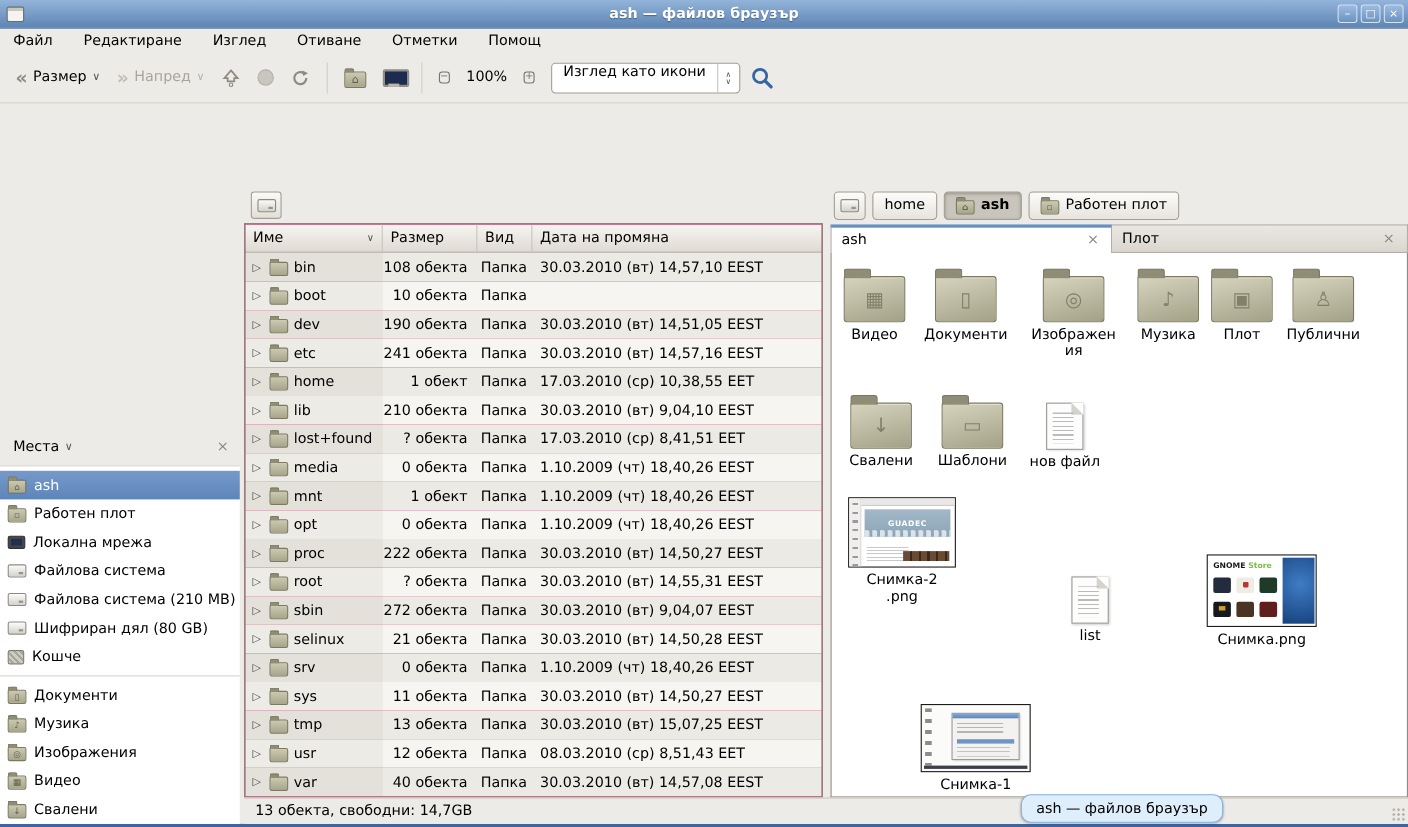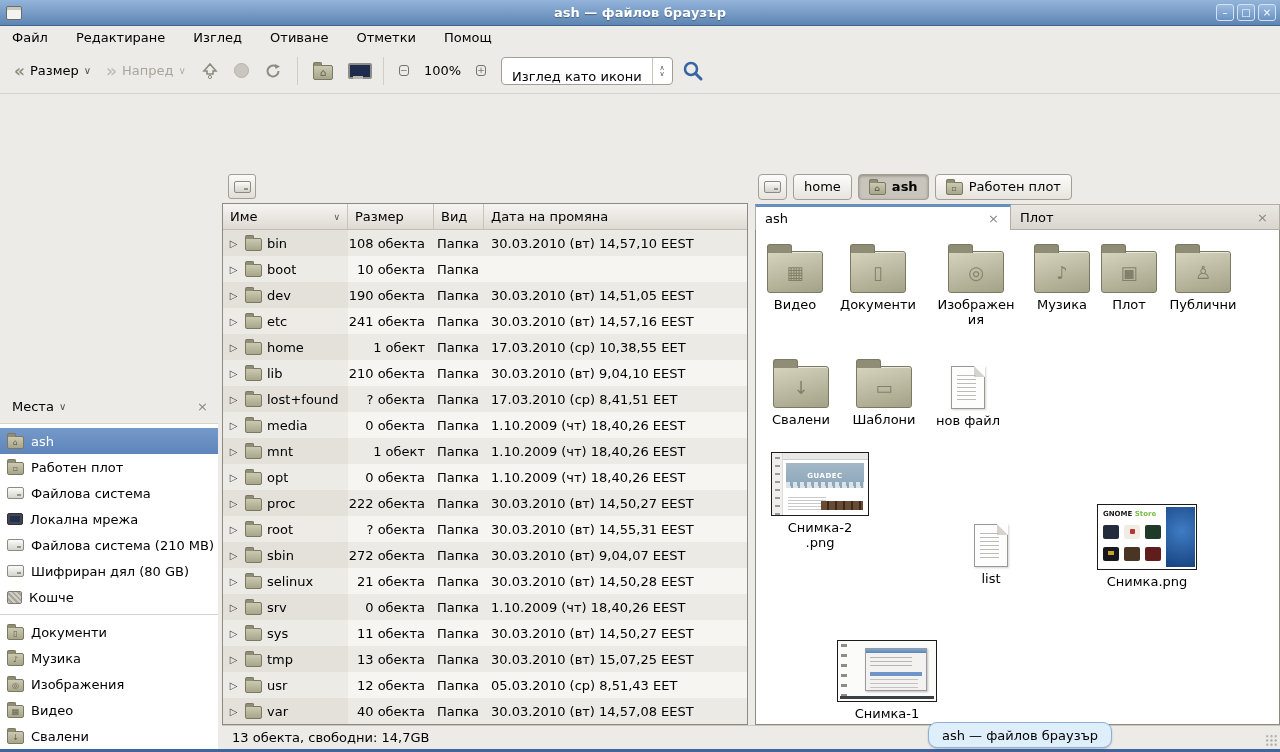--- a/index.html
+++ b/index.html
@@ -30,21 +30,21 @@
   .tbtn.disabled { color:#a9a59d; }
   .tbtn.disabled .glyph { color:#c2beb6; }
   .chev { font-size:10px; color:#55534c; }
   .tbtn.disabled .chev { color:#b5b1a9; }
   .tsep { width:1px; height:28px; background:#d2cec6; margin:0 6px; }
   .stop-circle { width:15px; height:15px; border-radius:50%; background:#c9c6bf; border:1px solid #b5b2aa; }
   .zoom-btn { width:22px; height:22px; border:0; display:flex; align-items:center; justify-content:center; }
   .zoom-sq { width:13px; height:11px; border:1px solid #75736a; border-radius:3px; font-size:9px; line-height:9px;
              text-align:center; color:#75736a; }
   #zoom-level { padding:0 6px; }
-  .combo { height:28px; display:flex; align-items:flex-end; border:1px solid #a39e94; border-radius:4px;
+  .combo { height:28px; display:flex; align-items:flex-start; border:1px solid #a39e94; border-radius:4px;
            background:#fff; margin-left:6px; }
   .combo-label { padding:0 10px; }
   .combo-arrows { width:20px; align-self:stretch; border-left:1px solid #c9c5bd; display:flex; flex-direction:column;
                   align-items:center; justify-content:center; font-size:7px; line-height:6px; color:#55534c; }
 
   
   .mif { width:17px; height:13px; min-width:17px; background:linear-gradient(#cbc9b0,#a7a58a); border:1px solid #7b7961;
          border-radius:1px 2px 2px 2px; position:relative; margin-top:3px; display:inline-flex;
          align-items:center; justify-content:center; font-size:8px; color:#61604c; }
   .mif::before { content:""; position:absolute; top:-4px; left:-1px; width:7px; height:3px; background:#8f8d75;
@@ -284,26 +284,26 @@
     <div id="side-list">
         <div class="side-item selected">
           <span class="mif">⌂</span>
           <span>ash</span>
         </div>
         <div class="side-item">
           <span class="mif">▫</span>
           <span>Работен плот</span>
         </div>
         <div class="side-item">
+          <span class="min"></span>
+          <span>Локална мрежа</span>
+        </div>
+        <div class="side-item">
           <span class="mid"></span>
           <span>Файлова система</span>
-        </div>
-        <div class="side-item">
-          <span class="min"></span>
-          <span>Локална мрежа</span>
         </div>
         <div class="side-item">
           <span class="mid"></span>
           <span>Файлова система (210 MB)</span>
         </div>
         <div class="side-item">
           <span class="mid"></span>
           <span>Шифриран дял (80 GB)</span>
         </div>
         <div class="side-item">
@@ -531,21 +531,21 @@
                 <div class="c-date">30.03.2010 (вт) 15,07,25 EEST</div>
               </div>
               <div class="trow">
                 <div class="c-name">
                   <span class="expander">▷</span>
                   <span class="mif"></span>
                   <span>usr</span>
                 </div>
                 <div class="c-size">12 обекта</div>
                 <div class="c-type">Папка</div>
-                <div class="c-date">05.03.2010 (ср) 8,51,43 EET</div>
+                <div class="c-date">08.03.2010 (ср) 8,51,43 EET</div>
               </div>
               <div class="trow odd">
                 <div class="c-name">
                   <span class="expander">▷</span>
                   <span class="mif"></span>
                   <span>var</span>
                 </div>
                 <div class="c-size">40 обекта</div>
                 <div class="c-type">Папка</div>
                 <div class="c-date">30.03.2010 (вт) 14,57,08 EEST</div>

